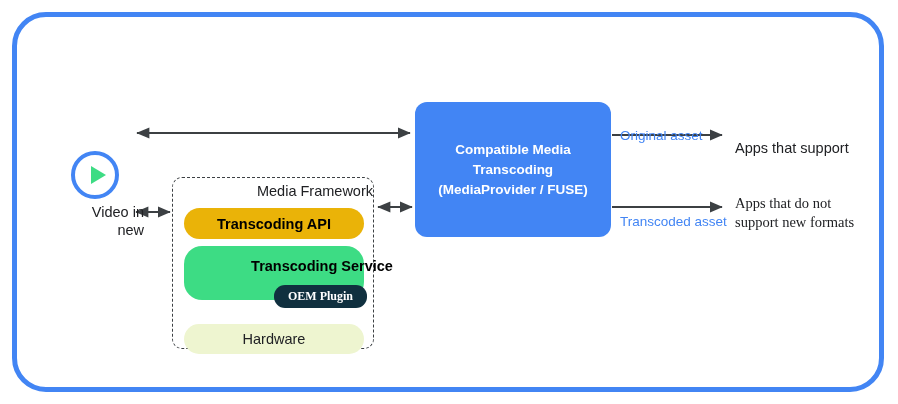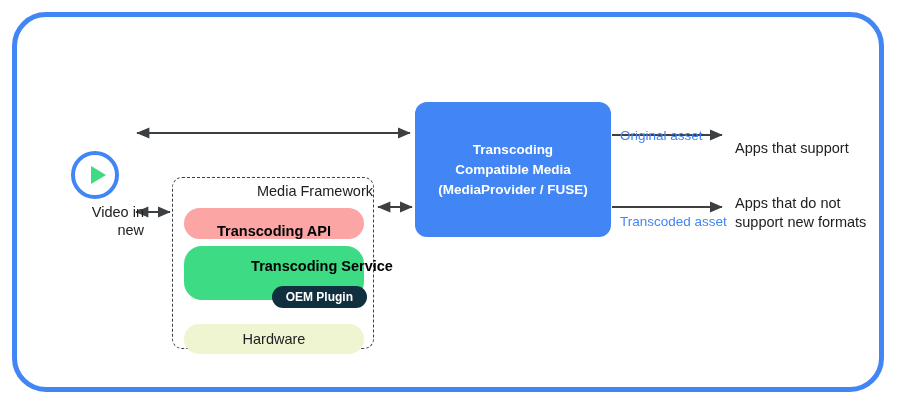--- a/index.html
+++ b/index.html
@@ -90,23 +90,22 @@
     display: flex;
     align-items: center;
     justify-content: center;
     font-size: 14.5px;
     font-weight: bold;
     color: #000000;
   }
   #bar-transcoding-api {
     top: 30px;
     height: 31px;
-    background: #fca5a5;
+    background: #eab308;
     border-radius: 16px;
-    align-items: flex-end;
   }
   #bar-transcoding-service {
     top: 68px;
     height: 54px;
     background: #3ddc84;
     border-radius: 18px;
   }
   #bar-transcoding-service .svc-label {
     position: absolute;
     left: 0;
@@ -119,20 +118,21 @@
     position: absolute;
     right: -3px;
     bottom: -8px;
     padding: 4px 14px;
     background: #10303f;
     color: #ffffff;
     border-radius: 11px;
     font-size: 12px;
     font-weight: bold;
     white-space: nowrap;
+    font-family: Liberation Serif, serif;
   }
   #bar-hardware {
     top: 146px;
     height: 30px;
     background: #eef5d0;
     border-radius: 15px;
     font-weight: normal;
     color: #202124;
   }
   
@@ -174,21 +174,21 @@
   #label-original-asset { left: 620px; top: 128px; }
   #label-transcoded-asset { left: 620px; top: 214px; }
   .dest-text {
     position: absolute;
     font-size: 14.5px;
     line-height: 19px;
     color: #202124;
     white-space: nowrap;
   }
   #dest-support { left: 735px; top: 116px; margin-top: 23px; }
-  #dest-nosupport { left: 735px; top: 194px; }
+  #dest-nosupport { left: 735px; top: 194px; font-family: Liberation Serif, serif; }
 </style>
 </head>
 <body>
 
 <div id="canvas">
 
   <div id="outer-frame"></div>
 
   <svg id="arrows" viewBox="0 0 898 404" width="898" height="404">
     <defs>
@@ -241,22 +241,22 @@
       <span id="oem-plugin">OEM Plugin</span>
     </div>
 
     <div class="stack-bar" id="bar-hardware">
       <span>Hardware</span>
     </div>
   </div>
 
   <div id="cmt-box">
     <div>
+      <div>Compatible Media</div>
       <div>Transcoding</div>
-      <div>Compatible Media</div>
       <div>(MediaProvider / FUSE)</div>
     </div>
   </div>
 
   <div class="flow-label" id="label-original-asset">Original asset</div>
   <div class="flow-label" id="label-transcoded-asset">Transcoded asset</div>
 
   <div class="dest-text" id="dest-support">
     <div>Apps that support</div>
   </div>

